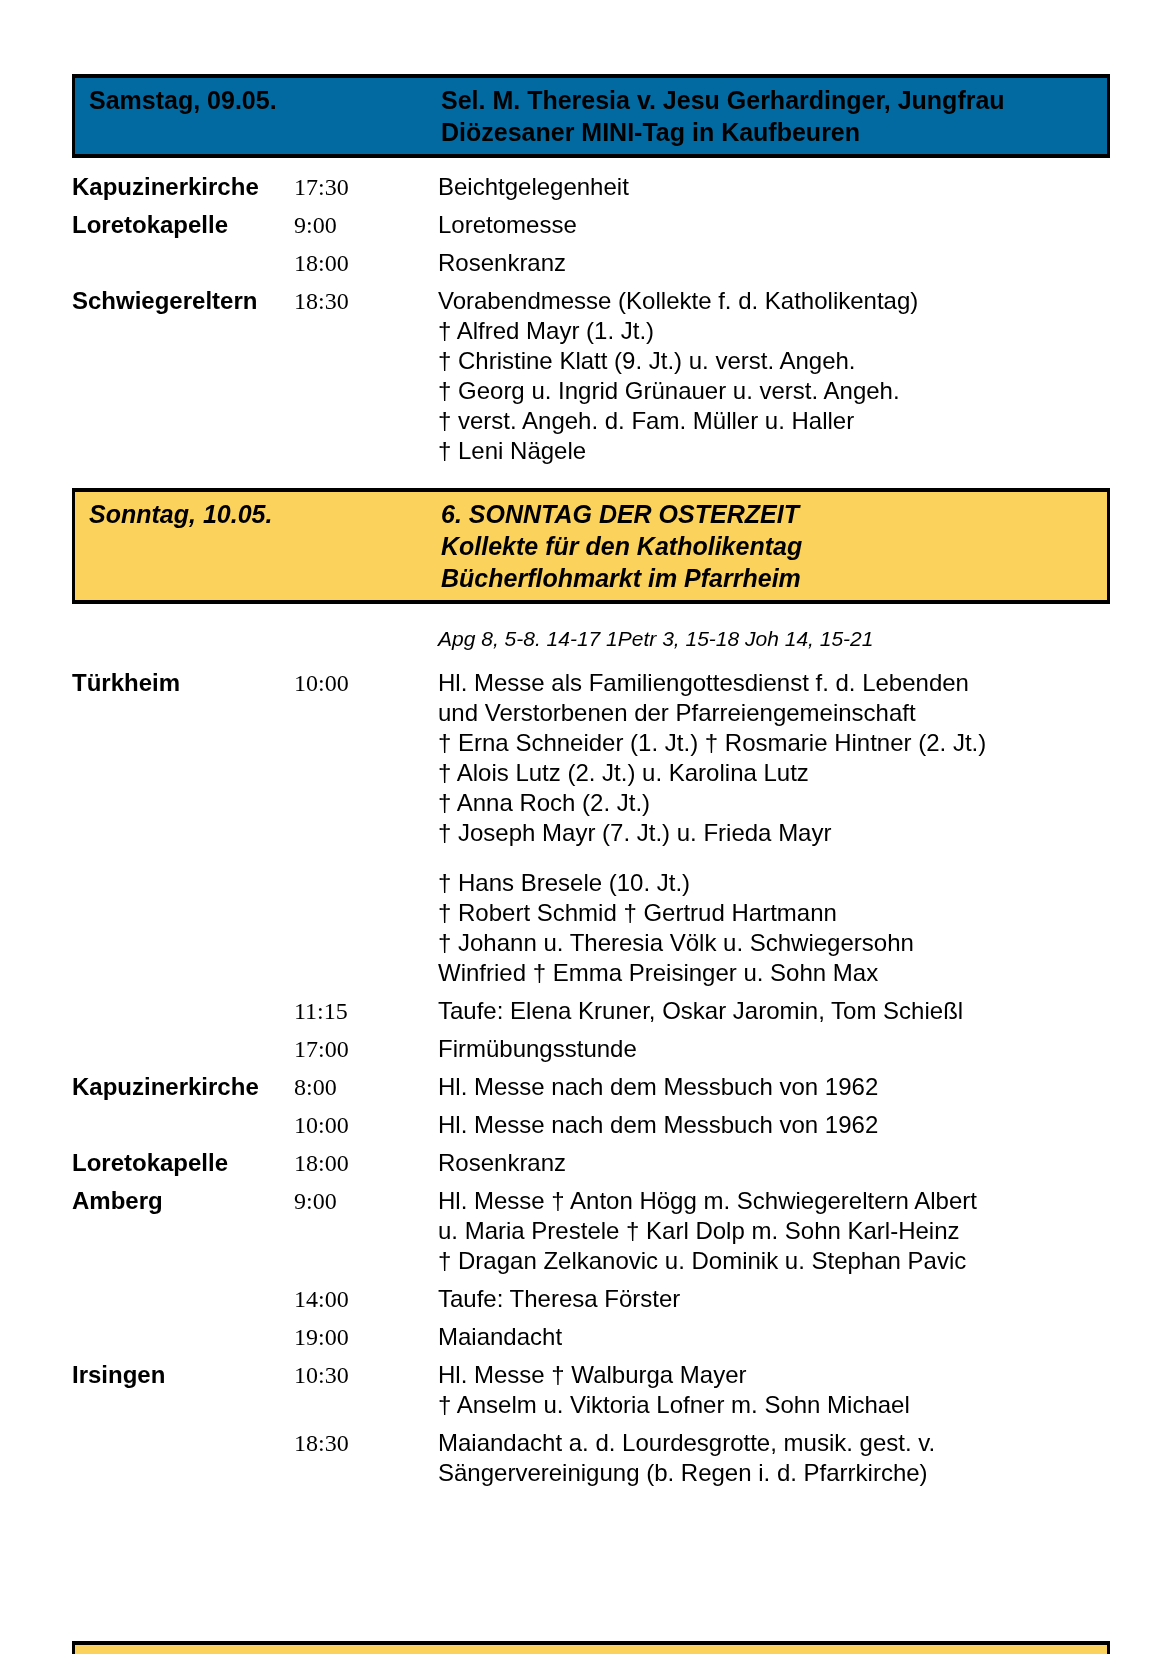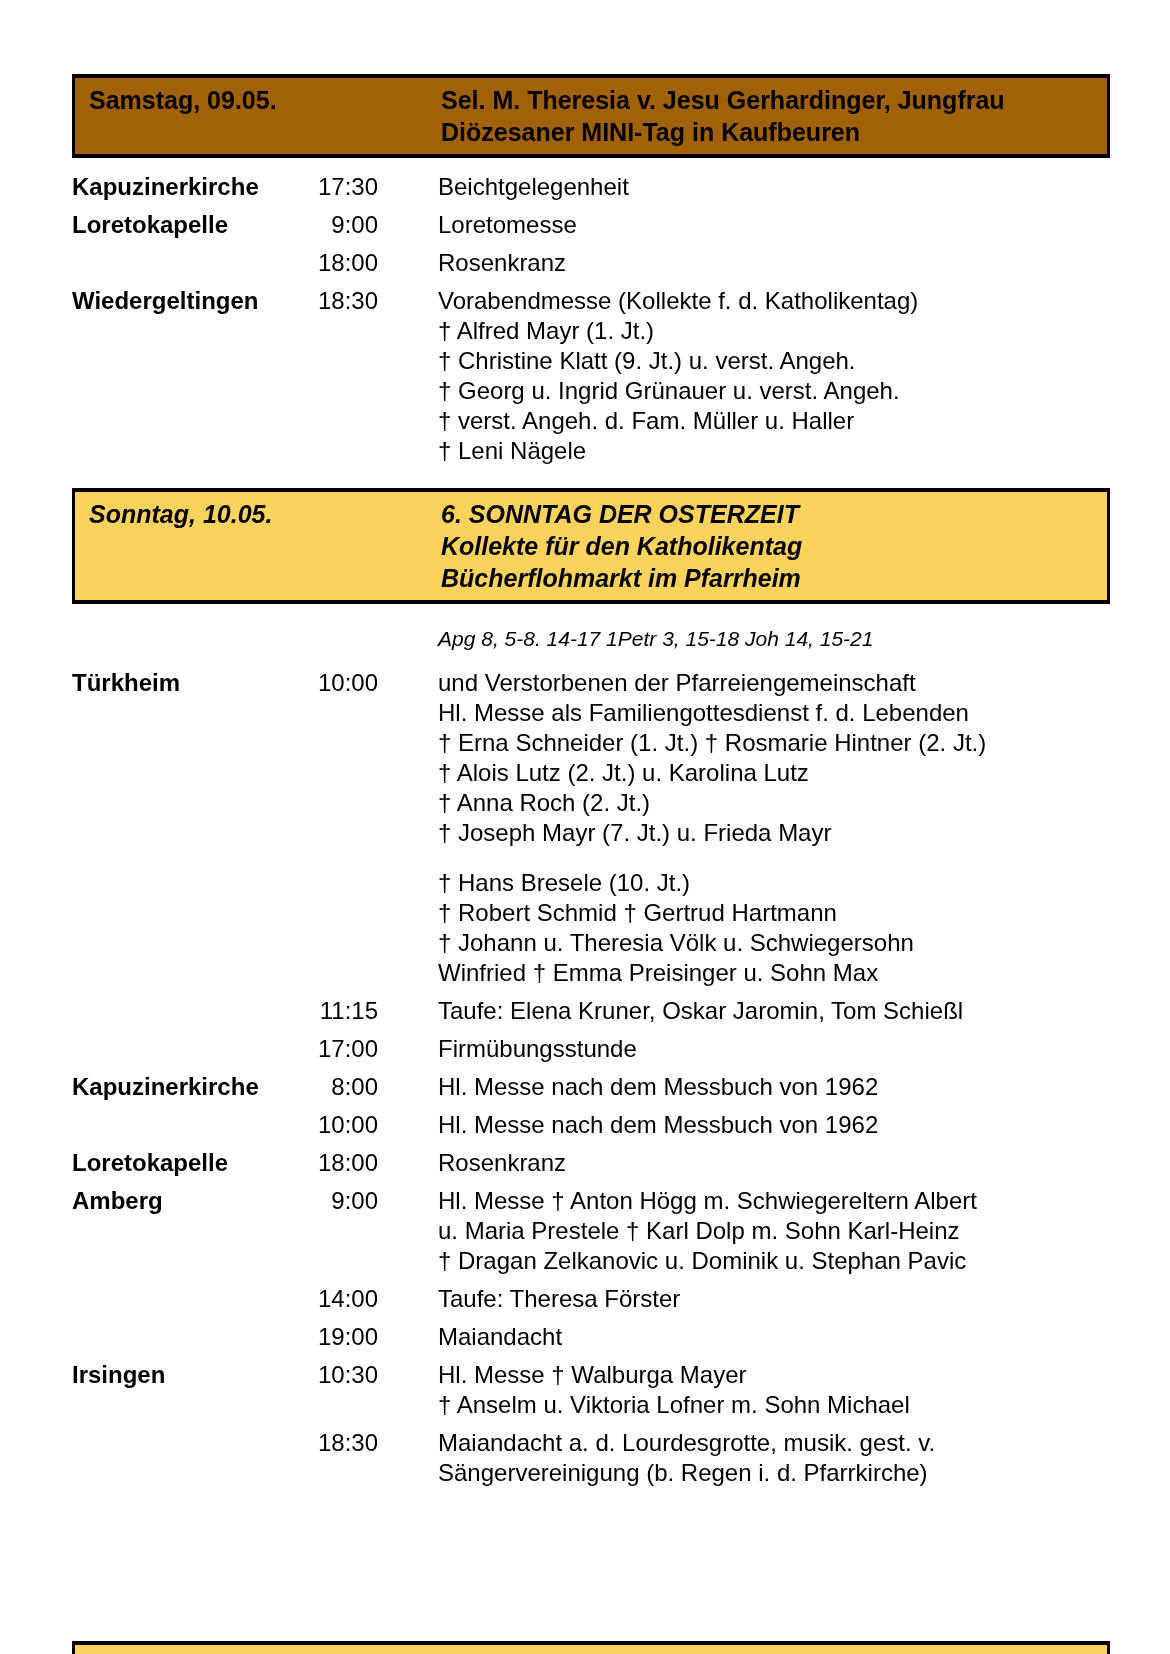--- a/index.html
+++ b/index.html
@@ -34,40 +34,40 @@
     line-height:30px;
   }
   .row {
     display:grid;
     grid-template-columns:222px 90px 1fr;
     margin-top:8px;
     font-size:24px;
     line-height:30px;
   }
   .row .loc { font-weight:bold; }
-  .row .time { text-align:right; padding-right:6px; white-space:nowrap; }
+  .row .time { text-align:left; padding-right:6px; white-space:nowrap;font-family:Liberation Serif, serif; }
   .row .desc { padding-left:54px; }
   .desc .line { min-height:30px; }
   .desc .line.gap { margin-top:20px; }
   .next-box-cut {
     position:absolute;
     left:72px; right:60px; bottom:0;
     height:13px;
     border-top:4px solid #000000;
     border-left:3px solid #000000;
     border-right:3px solid #000000;
   }
 </style>
 </head>
 <body>
 
 <div class="page">
   <div class="content" id="sections-root">
       <div class="section">
-        <div class="header-box" style="background: #a16207;">
+        <div class="header-box" style="background: #0369a1;">
           <div class="header-date">Samstag, 09.05.</div>
           <div class="header-titles">
             <div class="header-title-line">Sel. M. Theresia v. Jesu Gerhardinger, Jungfrau</div>
             <div class="header-title-line">Diözesaner MINI-Tag in Kaufbeuren</div>
           </div>
         </div>
         <div class="rows">
           <div class="row">
             <div class="loc">Kapuzinerkirche</div>
             <div class="time">17:30</div>
@@ -83,21 +83,21 @@
             </div>
           </div>
           <div class="row">
             <div class="loc"></div>
             <div class="time">18:00</div>
             <div class="desc">
               <div class="line">Rosenkranz</div>
             </div>
           </div>
           <div class="row">
-            <div class="loc">Wiedergeltingen</div>
+            <div class="loc">Schwiegereltern</div>
             <div class="time">18:30</div>
             <div class="desc">
               <div class="line">Vorabendmesse (Kollekte f. d. Katholikentag)</div>
               <div class="line">† Alfred Mayr (1. Jt.)</div>
               <div class="line">† Christine Klatt (9. Jt.) u. verst. Angeh.</div>
               <div class="line">† Georg u. Ingrid Grünauer u. verst. Angeh.</div>
               <div class="line">† verst. Angeh. d. Fam. Müller u. Haller</div>
               <div class="line">† Leni Nägele</div>
             </div>
           </div>
@@ -111,22 +111,22 @@
             <div class="header-title-line">Kollekte für den Katholikentag</div>
             <div class="header-title-line">Bücherflohmarkt im Pfarrheim</div>
           </div>
         </div>
         <div class="scripture">Apg 8, 5-8. 14-17 1Petr 3, 15-18 Joh 14, 15-21</div>
         <div class="rows">
           <div class="row">
             <div class="loc">Türkheim</div>
             <div class="time">10:00</div>
             <div class="desc">
+              <div class="line">Hl. Messe als Familiengottesdienst f. d. Lebenden</div>
               <div class="line">und Verstorbenen der Pfarreiengemeinschaft</div>
-              <div class="line">Hl. Messe als Familiengottesdienst f. d. Lebenden</div>
               <div class="line">† Erna Schneider (1. Jt.) † Rosmarie Hintner (2. Jt.)</div>
               <div class="line">† Alois Lutz (2. Jt.) u. Karolina Lutz</div>
               <div class="line">† Anna Roch (2. Jt.)</div>
               <div class="line">† Joseph Mayr (7. Jt.) u. Frieda Mayr</div>
               <div class="line gap">† Hans Bresele (10. Jt.)</div>
               <div class="line">† Robert Schmid † Gertrud Hartmann</div>
               <div class="line">† Johann u. Theresia Völk u. Schwiegersohn</div>
               <div class="line">Winfried † Emma Preisinger u. Sohn Max</div>
             </div>
           </div>

